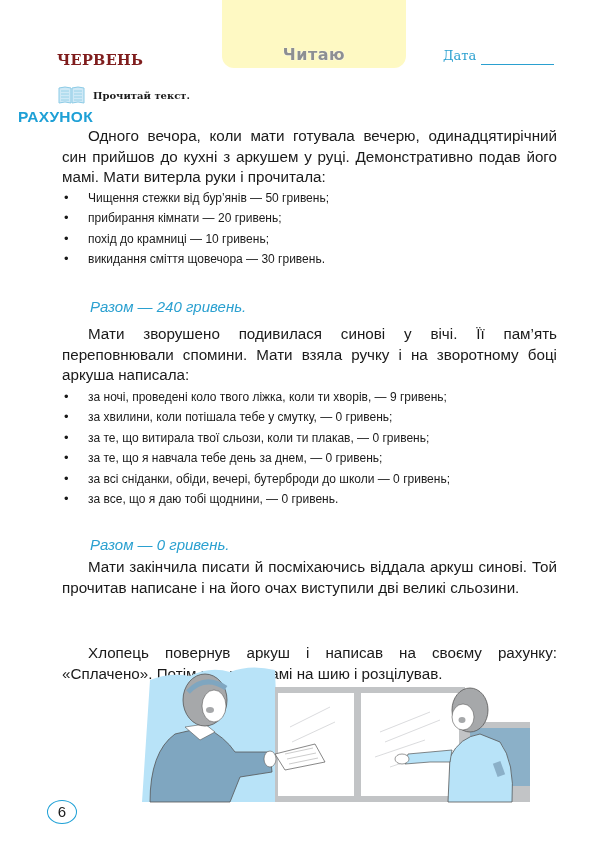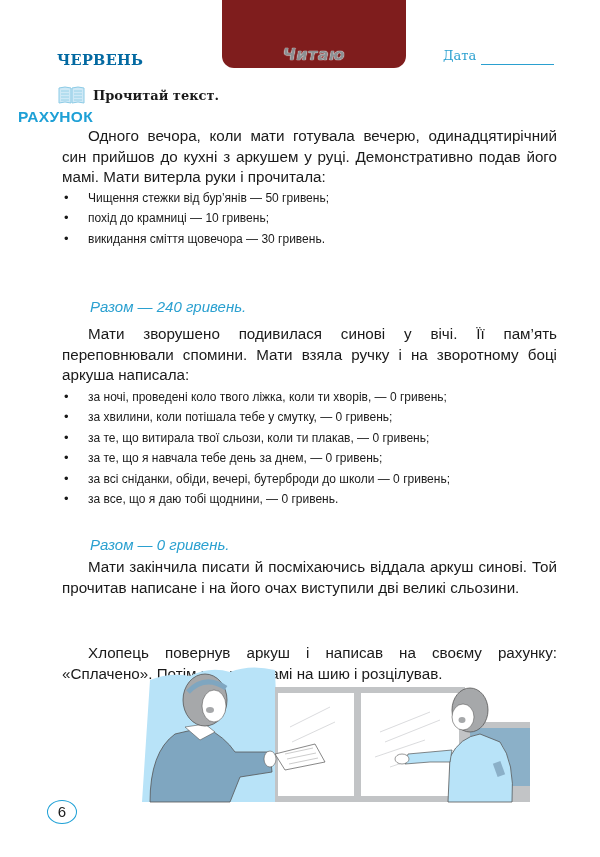--- a/index.html
+++ b/index.html
@@ -1,26 +1,26 @@
 <!DOCTYPE html>
 <html><head>
 <meta charset="utf-8">
 <style>
   html, body { margin: 0; padding: 0; background: #ffffff; }
   body { width: 600px; height: 857px; position: relative; overflow: hidden; font-family: "Liberation Sans", sans-serif; color: #1a1a1a; }
 
-  .month { position: absolute; left: 57px; top: 51px; font-family: "DejaVu Serif", serif; font-weight: bold; font-size: 14.5px; color: #0369a1; letter-spacing: 0.3px; }
-  .tab { position: absolute; left: 222px; top: 0; width: 184px; height: 68px; background: #7f1d1d; border-radius: 0 0 12px 12px; font-style: italic; }
+  .month { position: absolute; left: 57px; top: 51px; font-family: "DejaVu Serif", serif; font-weight: bold; font-size: 14.5px; color: #7f1d1d; letter-spacing: 0.3px; }
+  .tab { position: absolute; left: 222px; top: 0; width: 184px; height: 68px; background: #fef9c3; border-radius: 0 0 12px 12px; }
   .tab-label { position: absolute; left: 0; right: 0; bottom: 4px; text-align: center; font-family: "DejaVu Sans", sans-serif; font-weight: bold; font-size: 16px; color: #8d8f92; letter-spacing: 0.5px; text-shadow: 0 0 1px #fff, 0 0 1px #fff; }
   .date { position: absolute; left: 443px; top: 48px; font-family: "DejaVu Serif", serif; font-size: 13px; color: #2aa0d0; }
   .date-line { position: absolute; left: 481px; top: 64px; width: 73px; border-bottom: 1px solid #2aa0d0; }
 
   .instr { position: absolute; left: 58px; top: 86px; display: flex; align-items: center; gap: 8px; }
   .book-icon { width: 27px; height: 18px; }
-  .instr-text { font-family: "DejaVu Serif", serif; font-weight: bold; font-size: 13px; color: #1a1a1a; }
+  .instr-text { font-family: "DejaVu Serif", serif; font-weight: bold; font-size: 10px; color: #1a1a1a; }
 
   .title { position: absolute; left: 0; right: 0; top: 108px; text-align: left; padding-left: 18px; font-weight: bold; font-size: 15.5px; color: #1ea0d6; letter-spacing: 0.3px; }
 
   .text { position: absolute; left: 62px; width: 495px; font-size: 15.2px; line-height: 20.6px; text-align: justify; }
   .indent { text-indent: 26px; }
   .list { position: absolute; left: 62px; width: 495px; margin: 1px; padding: 0; list-style: none; font-size: 12px; line-height: 20.4px; }
   .list li { position: relative; padding-left: 25px; text-align: justify; }
   .list li::before { content: "•"; position: absolute; left: 1px; top: 0; font-size: 13px; }
   .total { position: absolute; left: 90px; font-style: italic; font-size: 15px; color: #2aa0d0; }
 
@@ -54,29 +54,30 @@
   </svg>
   <span class="instr-text">Прочитай текст.</span>
 </div>
 
 <div class="title">РАХУНОК</div>
 
 <div class="text indent" style="top:126px;">Одного вечора, коли мати готувала вечерю, одинадцятирічний син прийшов до кухні з аркушем у руці. Демонстративно подав його мамі. Мати витерла руки і прочитала:</div>
 
 <ul class="list" style="top:187px;">
   <li>Чищення стежки від бур’янів — 50 гривень;</li>
+  <li>прибирання кімнати — 20 гривень;</li>
   <li>похід до крамниці — 10 гривень;</li>
   <li>викидання сміття щовечора — 30 гривень.</li>
 </ul>
 <div class="total" style="top:298px;">Разом — 240 гривень.</div>
 
 <div class="text indent" style="top:324px;">Мати зворушено подивилася синові у вічі. Її пам’ять переповнювали спомини. Мати взяла ручку і на зворотному боці аркуша написала:</div>
 
 <ul class="list" style="top:386px;">
-  <li>за ночі, проведені коло твого ліжка, коли ти хворів, — 0 гривень;</li>
+  <li>за ночі, проведені коло твого ліжка, коли ти хворів, — 9 гривень;</li>
   <li>за хвилини, коли потішала тебе  у смутку, — 0 гривень;</li>
   <li>за те, що витирала твої сльози, коли ти плакав, — 0 гривень;</li>
   <li>за те, що я навчала тебе день за днем, — 0 гривень;</li>
   <li>за всі сніданки, обіди, вечері, бутерброди до школи — 0 гривень;</li>
   <li>за все, що я даю тобі щоднини, — 0 гривень.</li>
 </ul>
 <div class="total" style="top:536px;">Разом — 0 гривень.</div>
 
 <div class="text indent" style="top:557px;">Мати закінчила писати й посміхаючись віддала аркуш синові. Той прочитав написане і на його очах виступили дві великі сльозини.</div>
 <div class="text indent" style="top:643px;">Хлопець повернув аркуш і написав на своєму рахунку: «Сплачено». Потім кинувся мамі на шию і розцілував.</div>

